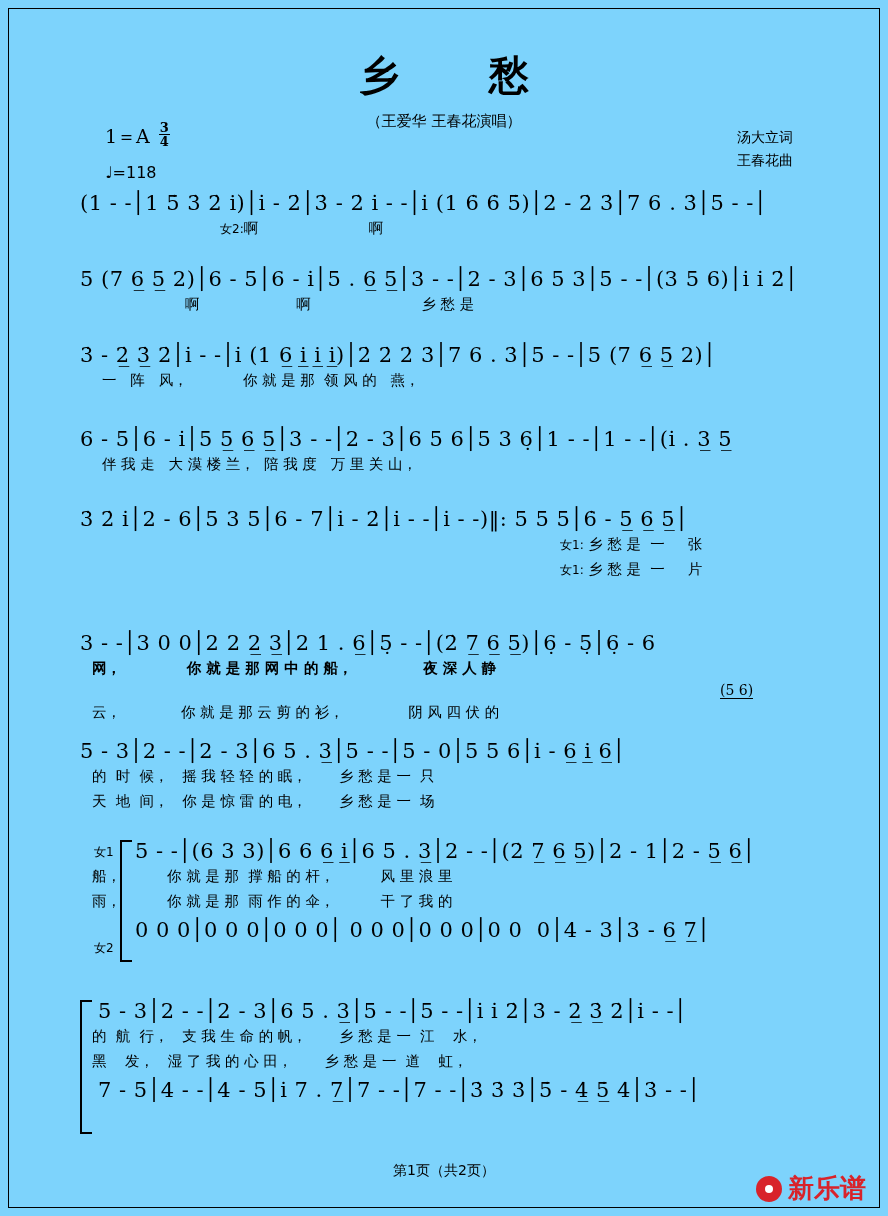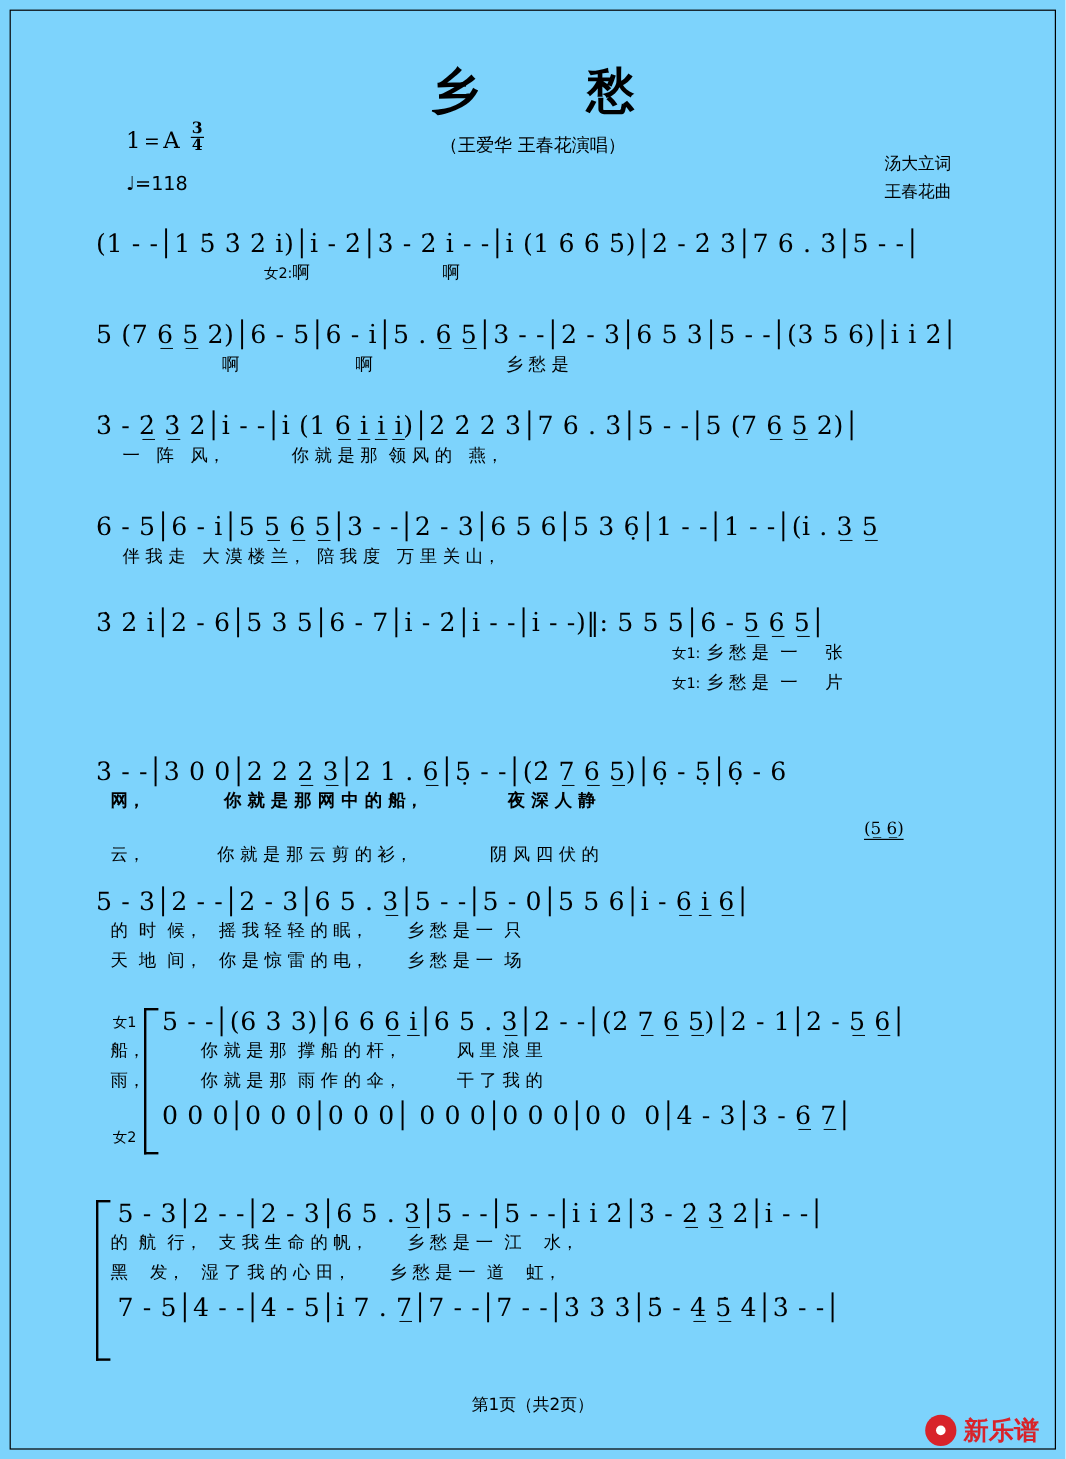--- a/index.html
+++ b/index.html
@@ -40,21 +40,21 @@
     position: absolute;
     top: 112px;
     left: 0; right: 0;
     text-align: center;
     font-size: 15px;
     font-family: "DejaVu Sans", sans-serif;
   }
   .key-block {
     position: absolute;
     left: 105px;
-    top: 104px;
+    top: 124px;
     font-family: "DejaVu Serif", serif;
   }
   .key-line {
     font-size: 19px;
     display: flex;
     align-items: flex-start;
   }
   .frac {
     display: inline-block;
     font-size: 13px;
@@ -149,21 +149,21 @@
     content: "";
     position: absolute;
     left: 50%; top: 50%;
     width: 8px; height: 8px;
     margin: -4px 0 0 -4px;
     border-radius: 50%;
     background: #fff;
   }
   .logo-text {
     color: #d8232a;
-    font-size: 21px;
+    font-size: 26px;
     font-weight: bold;
     font-family: "DejaVu Sans", sans-serif;
   }
 </style>
 </head>
 <body>
 
 <div class="page">
   <div class="border-frame"></div>
 

